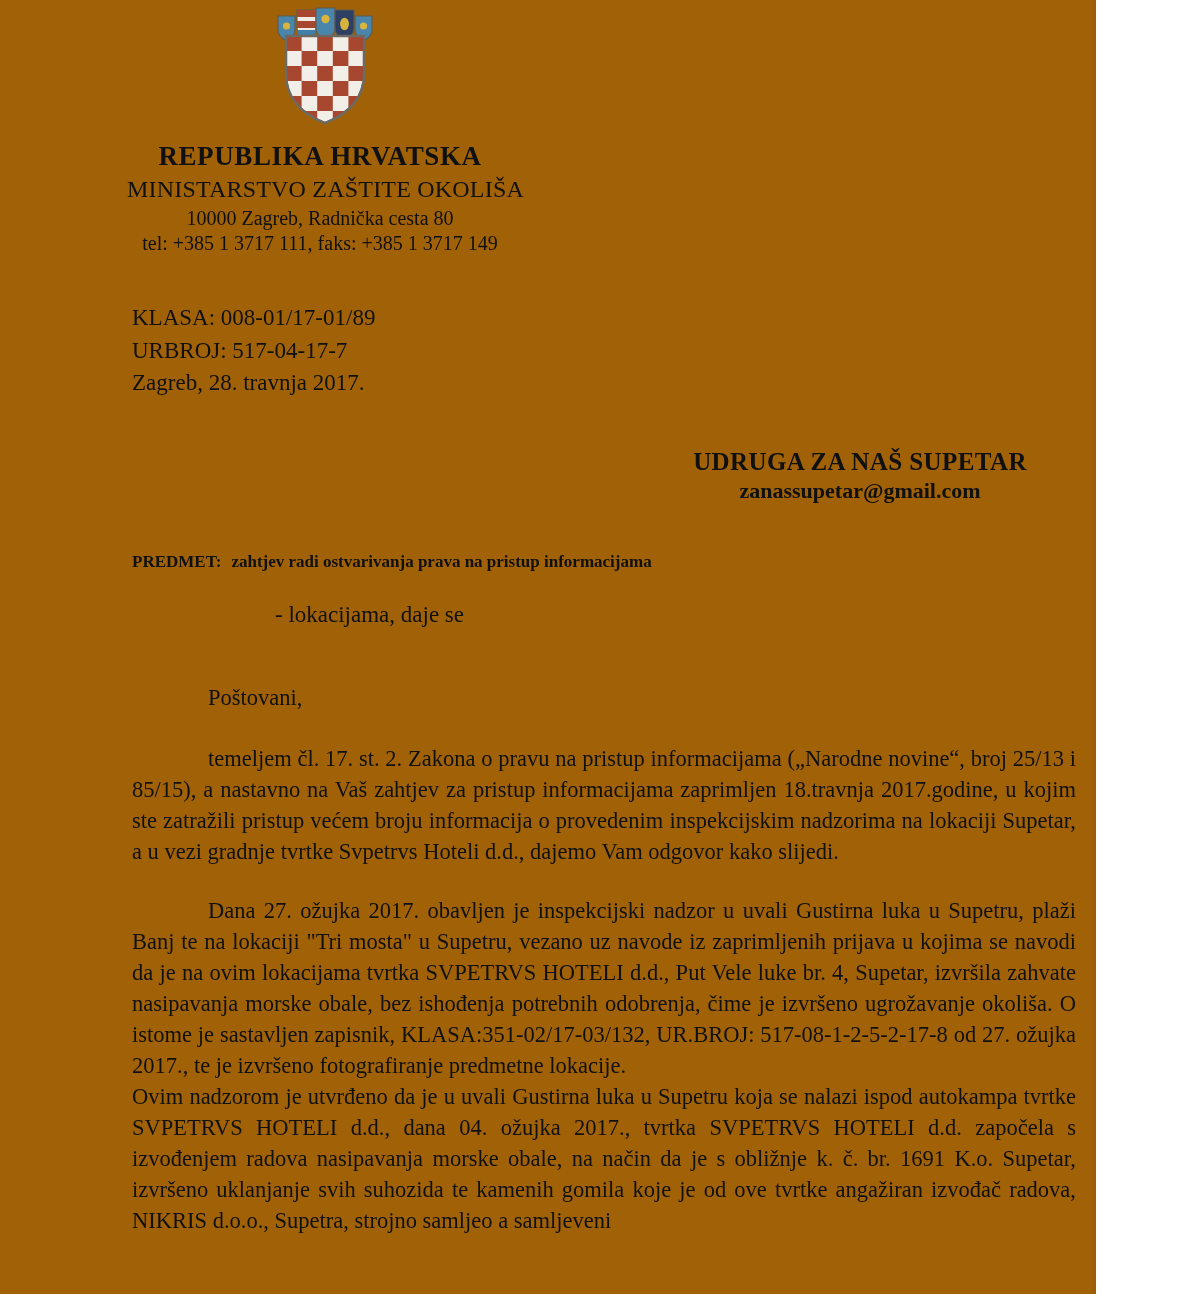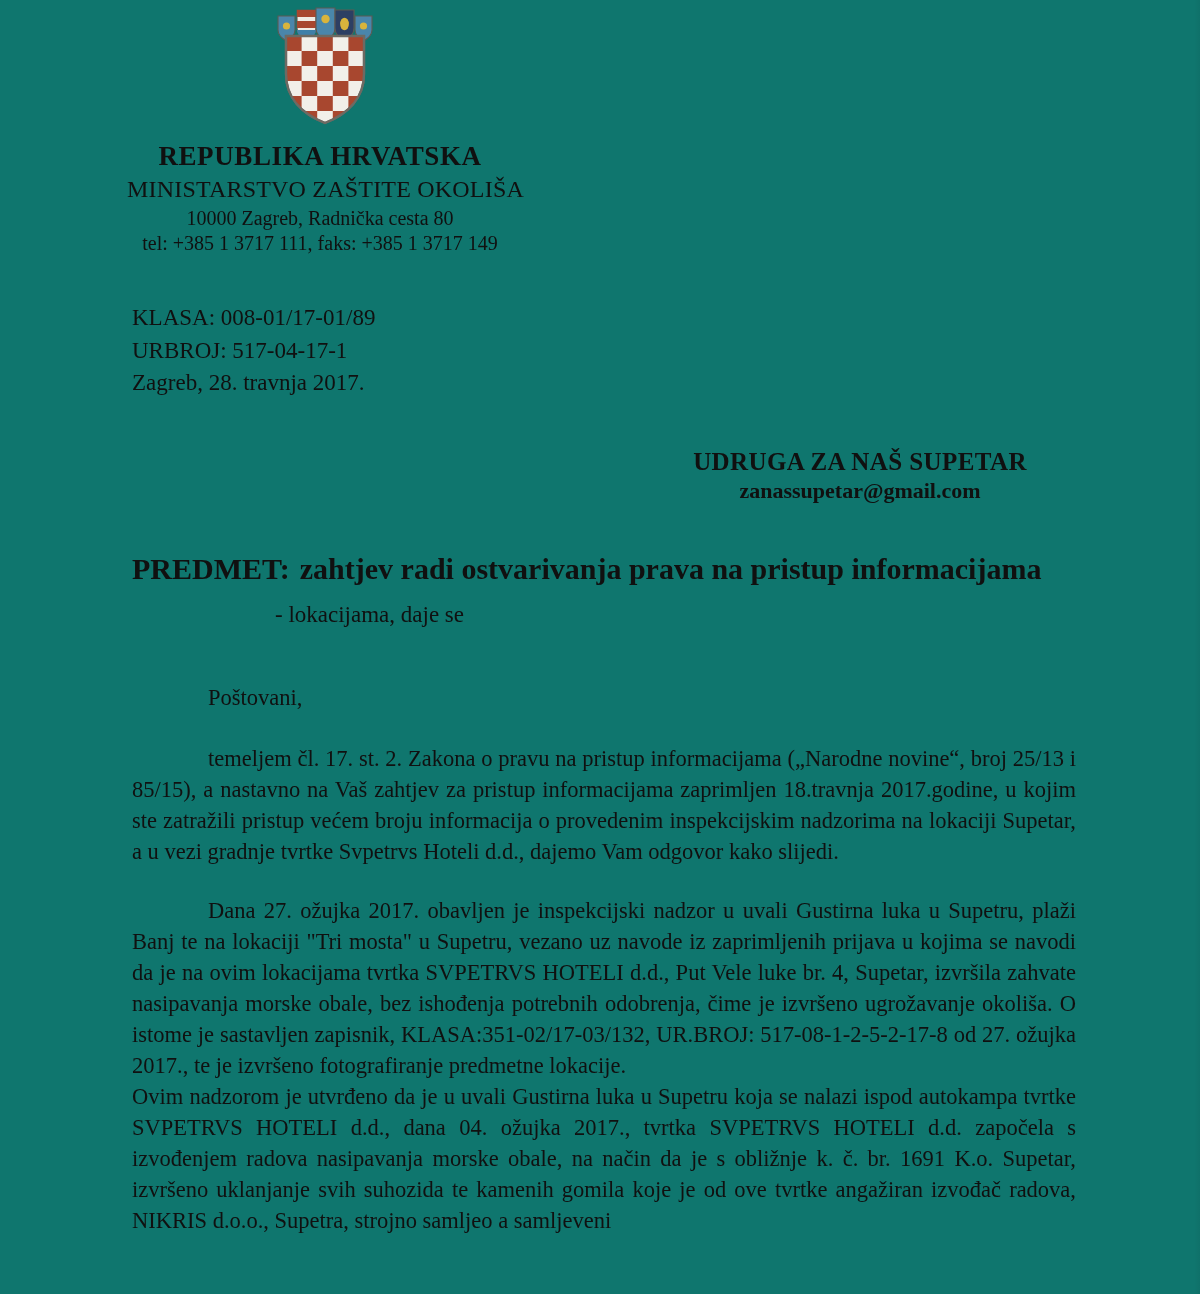--- a/index.html
+++ b/index.html
@@ -2,23 +2,23 @@
 <html><head>
 <meta charset="utf-8">
 <style>
   html, body {
     margin: 0;
     padding: 0;
     background: #ffffff;
   }
   .page {
     position: relative;
-    width: 1200px;
+    width: 1096px;
     height: 1294px;
-    background: #0f766e;
+    background: #a16207;
     overflow: hidden;
     font-family: "Liberation Serif", "DejaVu Serif", serif;
     color: #101010;
   }
 
   
   .coa-wrap {
     position: absolute;
     left: 268px;
     top: 2px;
@@ -84,21 +84,21 @@
   .rc-email {
     font-size: 22px;
     margin-top: 2px;
   }
 
   
   .subject {
     position: absolute;
     left: 132px;
     top: 552px;
-    font-size: 30px;
+    font-size: 17px;
     font-weight: bold;
   }
   .subject-label { margin-right: 10px; }
   .subject-sub {
     position: absolute;
     left: 275px;
     top: 602px;
     font-size: 23px;
     font-weight: normal;
   }
@@ -202,21 +202,21 @@
 
   <div class="letterhead">
     <div class="lh-country">REPUBLIKA HRVATSKA</div>
     <div class="lh-ministry-1">MINISTARSTVO ZAŠTITE OKOLIŠA</div>
     <div class="lh-address">10000 Zagreb, Radnička cesta 80</div>
     <div class="lh-phone">tel: +385 1 3717 111, faks: +385 1 3717 149</div>
   </div>
 
   <div class="refblock">
     <div>KLASA: 008-01/17-01/89</div>
-    <div>URBROJ: 517-04-17-1</div>
+    <div>URBROJ: 517-04-17-7</div>
     <div>Zagreb, 28. travnja 2017.</div>
   </div>
 
   <div class="recipient">
     <div class="rc-name">UDRUGA ZA NAŠ SUPETAR</div>
     <div class="rc-email">zanassupetar@gmail.com</div>
   </div>
 
   <div class="subject">
     <span class="subject-label">PREDMET:</span><span>zahtjev radi ostvarivanja prava na pristup informacijama</span>

